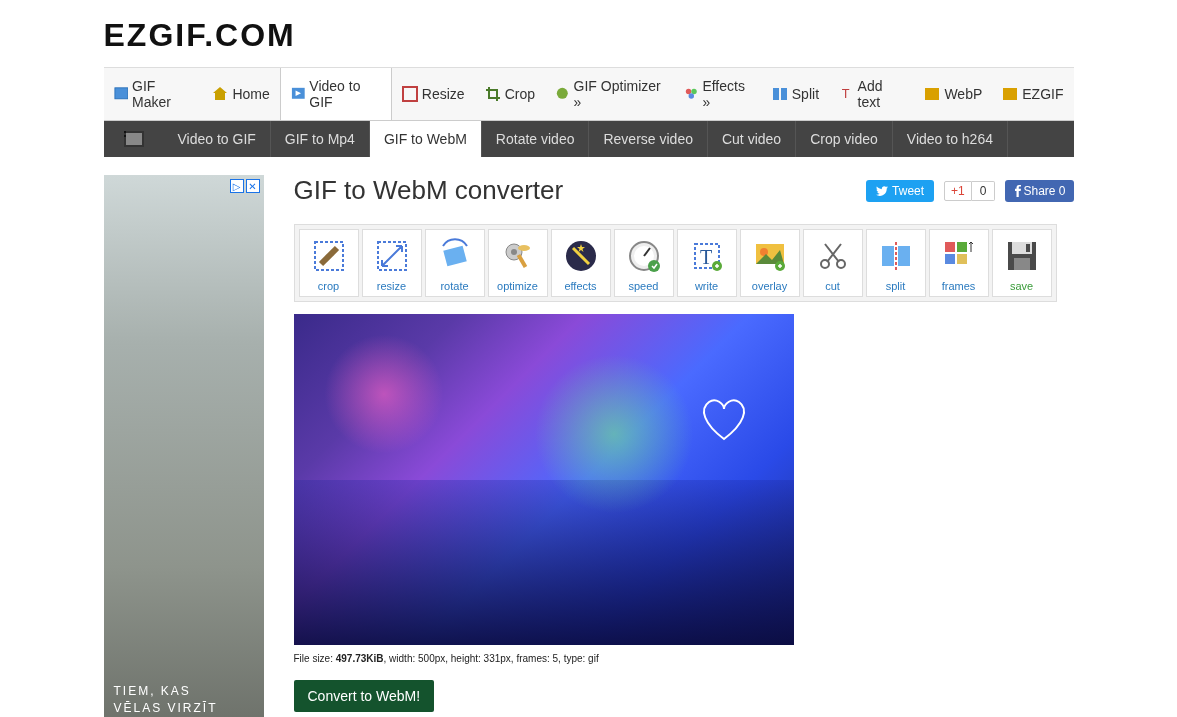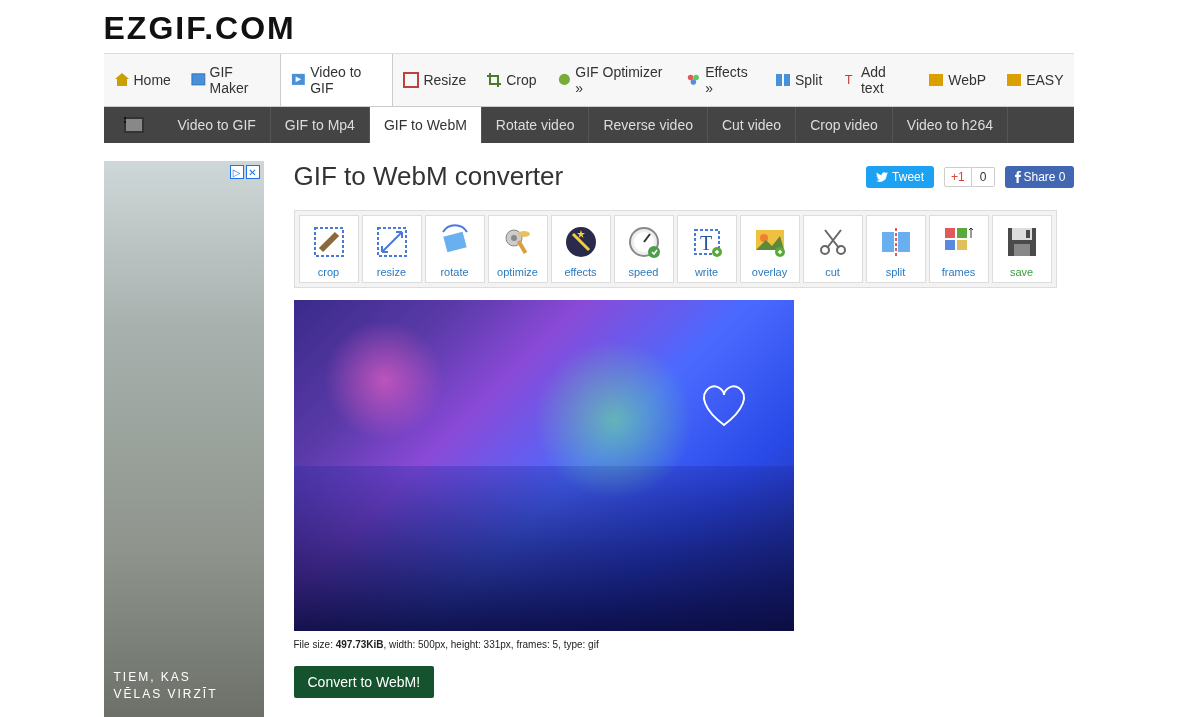--- a/index.html
+++ b/index.html
@@ -1,18 +1,18 @@
 <!DOCTYPE html>
 <html><head>
 <meta charset="utf-8">
 <style>
 * { box-sizing: border-box; margin: 0; padding: 0; }
 body { background: #fff; font-family: Arial, Helvetica, sans-serif; font-size: 14px; color: #333; }
 .page { width: 1177px; margin: 0 auto; }
-.header { width: 970px; margin: 0 auto; padding: 10px 0 6px; }
+.header { width: 970px; margin: 7px auto; padding: 10px 0 6px; }
 .logo { font-family: Impact, "Arial Black", sans-serif; letter-spacing: 2px; }
 .logo-main { font-size: 32px; font-weight: 900; color: #111; }
 .logo-sub { font-size: 10px; font-weight: 700; letter-spacing: 3px; color: #111; }
 .nav1 { width: 970px; margin: 0 auto; background: #f7f7f7; border-top: 1px solid #ddd; border-bottom: 1px solid #ccc; display: flex; }
 .nav1 a { display: flex; align-items: center; gap: 4px; padding: 10px 10px; color: #333; text-decoration: none; cursor: pointer; font-size: 14px; }
 .nav1 a.active { background: #fff; border-left: 1px solid #ccc; border-right: 1px solid #ccc; }
 .nav1 .ico { width: 16px; height: 16px; display: inline-block; }
 .nav2 { width: 970px; margin: 0 auto; background: #444; display: flex; align-items: stretch; }
 .nav2 .film { width: 60px; display: flex; align-items: center; justify-content: center; color: #ddd; }
 .nav2 a { padding: 10px 14px; color: #ddd; text-decoration: none; border-right: 1px solid #555; cursor: pointer; font-size: 14px; }
@@ -53,32 +53,32 @@
   <div class="header">
     <div class="logo">
       <div class="logo-main">EZGIF.COM</div>
     </div>
   </div>
 
   <div class="nav1">
     <a>
         <span class="ico">
           <svg viewBox="0 0 16 16">
+            <rect x="1" y="2" width="14" height="12" fill="#4a90d9" stroke="#2a70b9"></rect>
+          </svg>
+        </span>
+        <span>GIF Maker</span>
+      </a>
+    <a>
+        <span class="ico">
+          <svg viewBox="0 0 16 16">
             <path fill="#c9a000" d="M8 1l7 6h-2v7H3V7H1z"></path>
           </svg>
         </span>
         <span>Home</span>
-      </a>
-    <a>
-        <span class="ico">
-          <svg viewBox="0 0 16 16">
-            <rect x="1" y="2" width="14" height="12" fill="#4a90d9" stroke="#2a70b9"></rect>
-          </svg>
-        </span>
-        <span>GIF Maker</span>
       </a>
     <a class="active">
         <span class="ico">
           <svg viewBox="0 0 16 16">
             <rect x="1" y="2" width="14" height="12" fill="#4a90d9"></rect>
             <path fill="#fff" d="M5 5l6 3-6 3z"></path>
           </svg>
         </span>
         <span>Video to GIF</span>
       </a>
@@ -140,21 +140,21 @@
           </svg>
         </span>
         <span>WebP</span>
       </a>
     <a>
         <span class="ico">
           <svg viewBox="0 0 16 16">
             <rect x="1" y="2" width="14" height="12" fill="#d9a000"></rect>
           </svg>
         </span>
-        <span>EASY</span>
+        <span>EZGIF</span>
       </a>
   </div>
 
   <div class="nav2">
     <div class="film">
         <svg width="20" height="16" viewBox="0 0 20 16">
           <rect width="20" height="16" fill="#333"></rect>
           <rect x="2" y="2" width="16" height="12" fill="#888"></rect>
           <rect x="0" y="0" width="2" height="2" fill="#111"></rect>
           <rect x="0" y="4" width="2" height="2" fill="#111"></rect>

